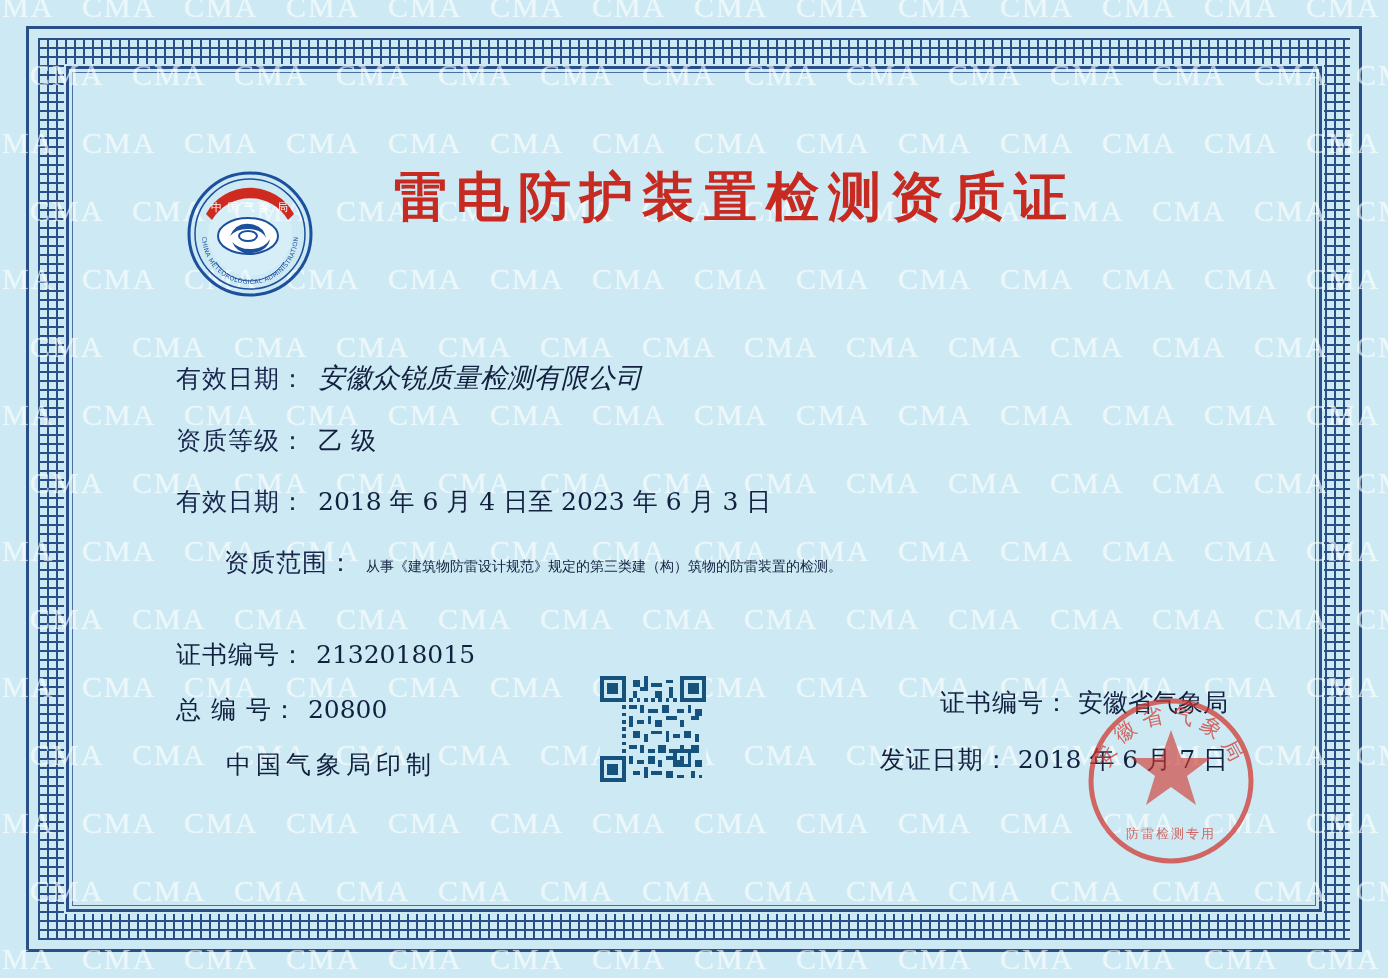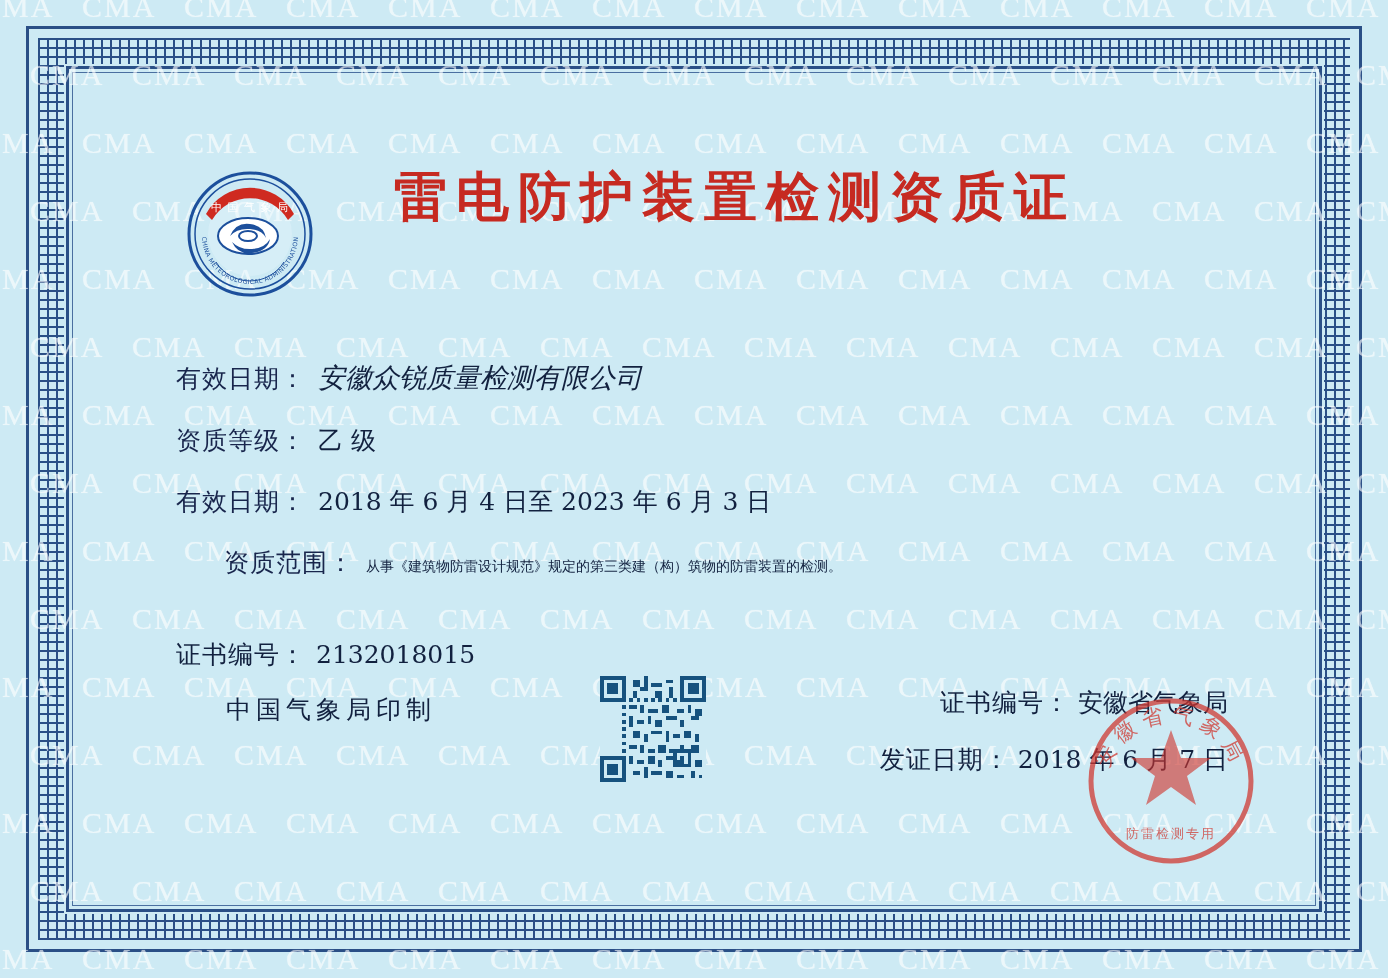--- a/index.html
+++ b/index.html
@@ -534,20 +534,24 @@
 
     </div>
 
     <div class="bottom">
 
       <div class="bottom-left">
         <div class="bl-row">
           <span class="bl-label">证书编号：</span>
           <span class="bl-value">2132018015</span>
         </div>
+        <div class="bl-row">
+          <span class="bl-label">总 编 号：</span>
+          <span class="bl-value">20800</span>
+        </div>
         <div class="printed-by">中国气象局印制</div>
       </div>
 
       <div class="qrcode">
         <svg width="106" height="106" viewBox="0 0 29 29" shape-rendering="crispEdges" xmlns="http://www.w3.org/2000/svg">
           <rect width="29" height="29" fill="#cdeaf4"></rect>
           <g fill="#16527e">
 
             <rect x="0" y="0" width="7" height="1"></rect>
               <rect x="0" y="6" width="7" height="1"></rect>

